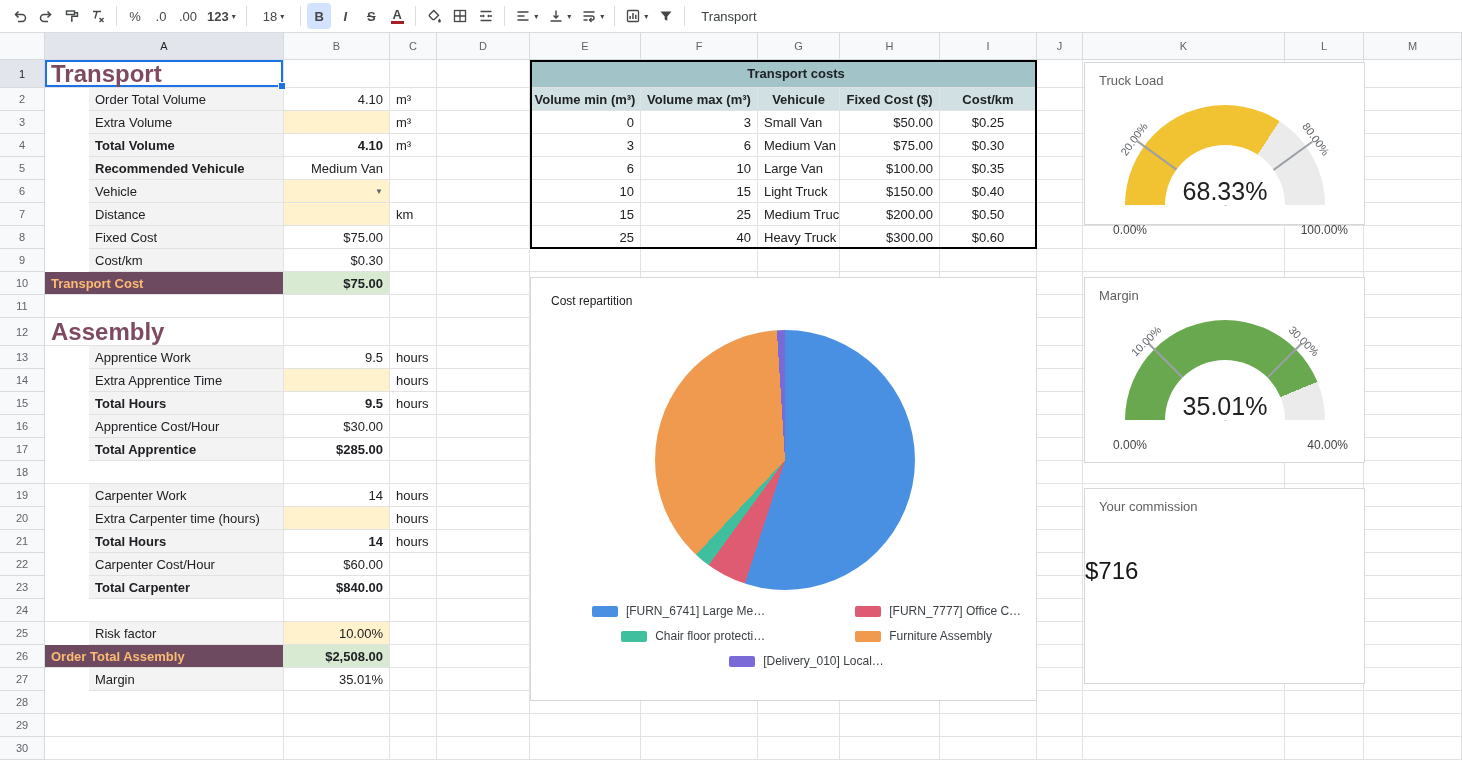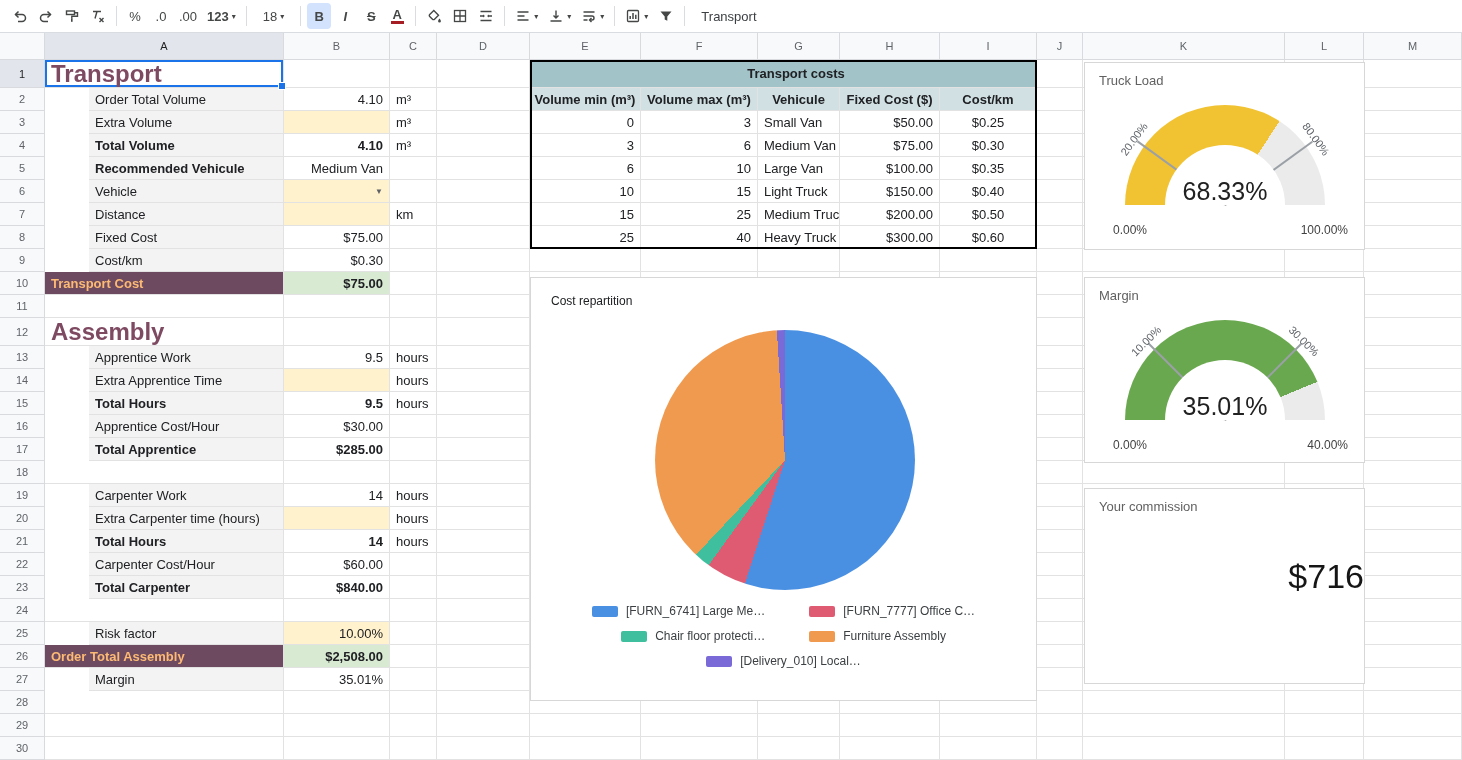--- a/index.html
+++ b/index.html
@@ -51,40 +51,40 @@
 
   
   .card{position:absolute;background:#fff;border:1px solid #d7d7d7;}
   .card-title{position:absolute;left:14px;top:10px;font-size:13px;color:#616161;}
   .pie-card{left:530px;top:244px;width:507px;height:424px;}
   .chart-title{position:absolute;left:20px;top:16px;font-size:12px;color:#202124;}
   .pie{position:absolute;left:124px;top:52px;width:260px;height:260px;border-radius:50%;}
   .legend{position:absolute;left:0;top:326px;width:100%;display:flex;flex-direction:column;
     align-items:center;gap:11px;}
   .lrow{display:flex;gap:44px;}
-  .litem{display:flex;align-items:center;gap:8px;font-size:12px;color:#3c4043;}
+  .litem{display:flex;align-items:center;gap:8px;font-size:12px;color:#3c4043;margin-left:46px;}
   .swatch{width:26px;height:11px;border-radius:2px;flex:none;}
 
   .gauge-card{left:1084px;width:281px;}
-  .g1{top:29px;height:188px;}
+  .g1{top:29px;height:163px;}
   .g2{top:244px;height:186px;}
   .gauge{position:absolute;left:40px;top:42px;width:200px;height:100px;overflow:visible;}
   .arc{position:absolute;left:0;top:0;width:200px;height:100px;border-radius:100px 100px 0 0;}
   .gtick{position:absolute;left:99.25px;bottom:0;width:1.5px;height:108px;background:#9aa0a6;
     transform-origin:50% 100%;}
   .hole{position:absolute;left:40px;bottom:0;width:120px;height:60px;background:#fff;
     border-radius:60px 60px 0 0;}
   .gval{position:absolute;left:0;top:72px;width:200px;text-align:center;font-size:25px;
     color:#212121;z-index:5;}
   .tl{position:absolute;font-size:11px;color:#5f6368;white-space:nowrap;z-index:6;}
   .gmin{position:absolute;left:28px;top:160px;font-size:12px;color:#424242;}
   .gmax{position:absolute;right:16px;top:160px;font-size:12px;color:#424242;}
 
   .comm-card{left:1084px;top:455px;width:281px;height:196px;}
-  .comm-value{position:absolute;left:0;top:68px;width:100%;text-align:right;font-size:34px;
+  .comm-value{position:absolute;left:0;top:68px;width:100%;text-align:left;font-size:24px;
     color:#161616;}
 </style>
 </head>
 <body>
 
 <div class="app">
 
   <div class="toolbar">
     <div class="tb">
       <svg class="ic" width="16" height="16" viewBox="0 0 16 16">

